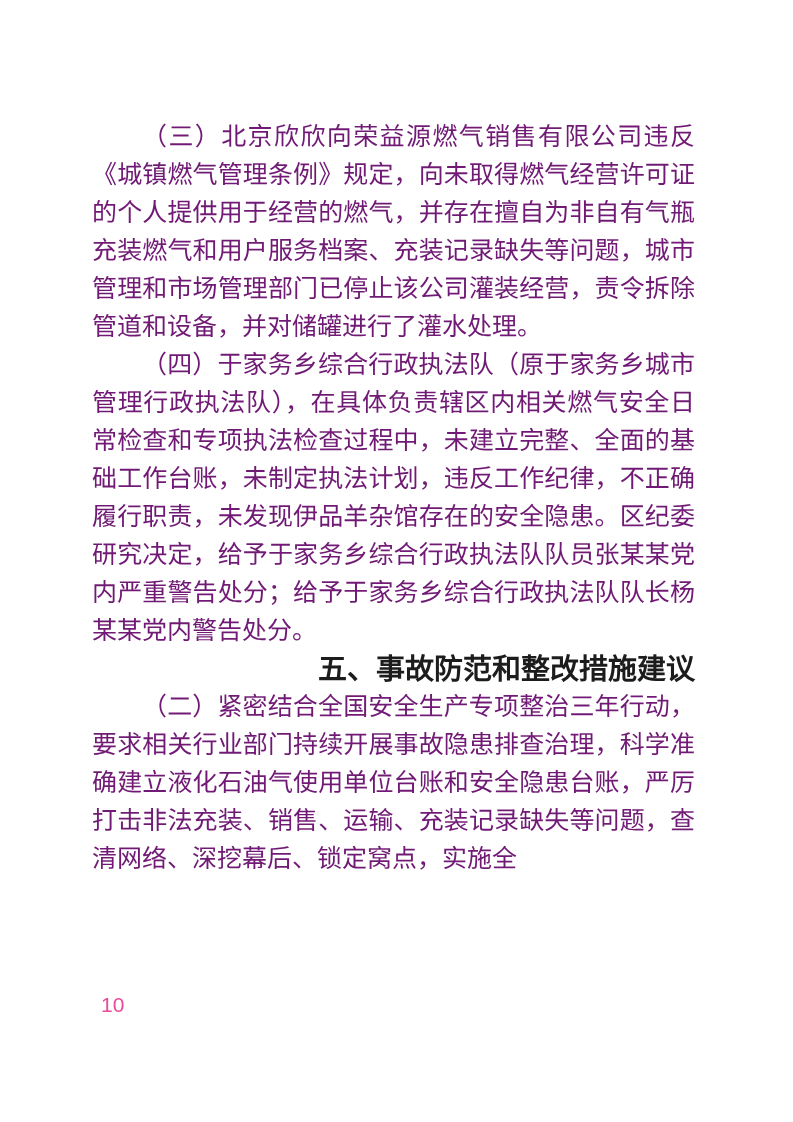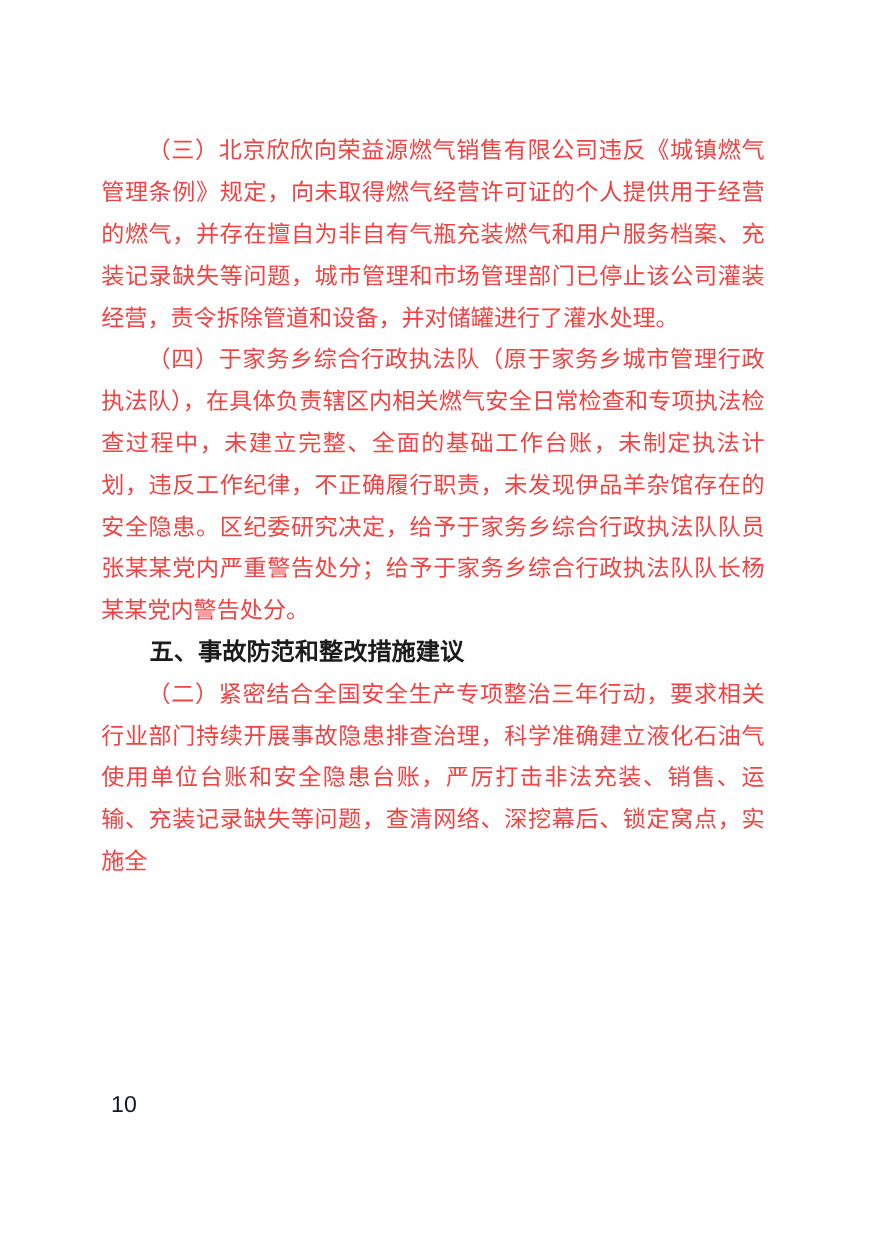--- a/index.html
+++ b/index.html
@@ -19,46 +19,47 @@
   .text-block {
     position: absolute;
     left: 92px;
     top: 118px;
     width: 603px;
   }
   .para {
     margin: 0;
     padding: 0;
     font-family: "Liberation Serif", serif;
-    font-size: 21px;
+    font-size: 25px;
     line-height: 38px;
-    color: #ef4444;
+    color: #701a75;
     text-align: justify;
     text-indent: 2em;
     word-break: normal;
     overflow-wrap: break-word;
   }
   .heading {
     margin: 0;
     padding: 0;
     font-family: "Liberation Sans", sans-serif;
     font-weight: 700;
-    font-size: 22px;
+    font-size: 29px;
     line-height: 38px;
     color: #1c1c1c;
     text-indent: 2em;
+    text-align: right;
   }
   .page-number {
     position: absolute;
     left: 101px;
     top: 993px;
     font-family: "Liberation Sans", sans-serif;
     font-size: 21px;
     line-height: 24px;
-    color: #0f172a;
+    color: #ec4899;
   }
 </style>
 </head>
 <body>
 
 <div class="document-page">
   <div class="text-block">
     <p class="para">（三）北京欣欣向荣益源燃气销售有限公司违反《城镇燃气管理条例》规定，向未取得燃气经营许可证的个人提供用于经营的燃气，并存在擅自为非自有气瓶充装燃气和用户服务档案、充装记录缺失等问题，城市管理和市场管理部门已停止该公司灌装经营，责令拆除管道和设备，并对储罐进行了灌水处理。</p>
     <p class="para">（四）于家务乡综合行政执法队（原于家务乡城市管理行政执法队），在具体负责辖区内相关燃气安全日常检查和专项执法检查过程中，未建立完整、全面的基础工作台账，未制定执法计划，违反工作纪律，不正确履行职责，未发现伊品羊杂馆存在的安全隐患。区纪委研究决定，给予于家务乡综合行政执法队队员张某某党内严重警告处分；给予于家务乡综合行政执法队队长杨某某党内警告处分。</p>
     <h2 class="heading">五、事故防范和整改措施建议</h2>

